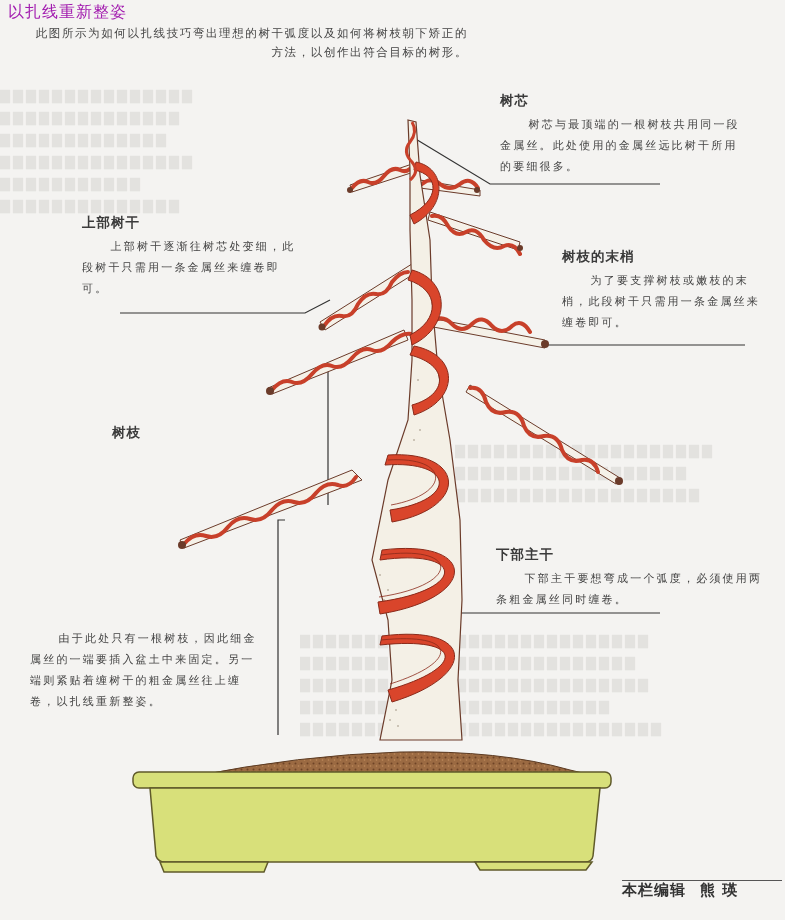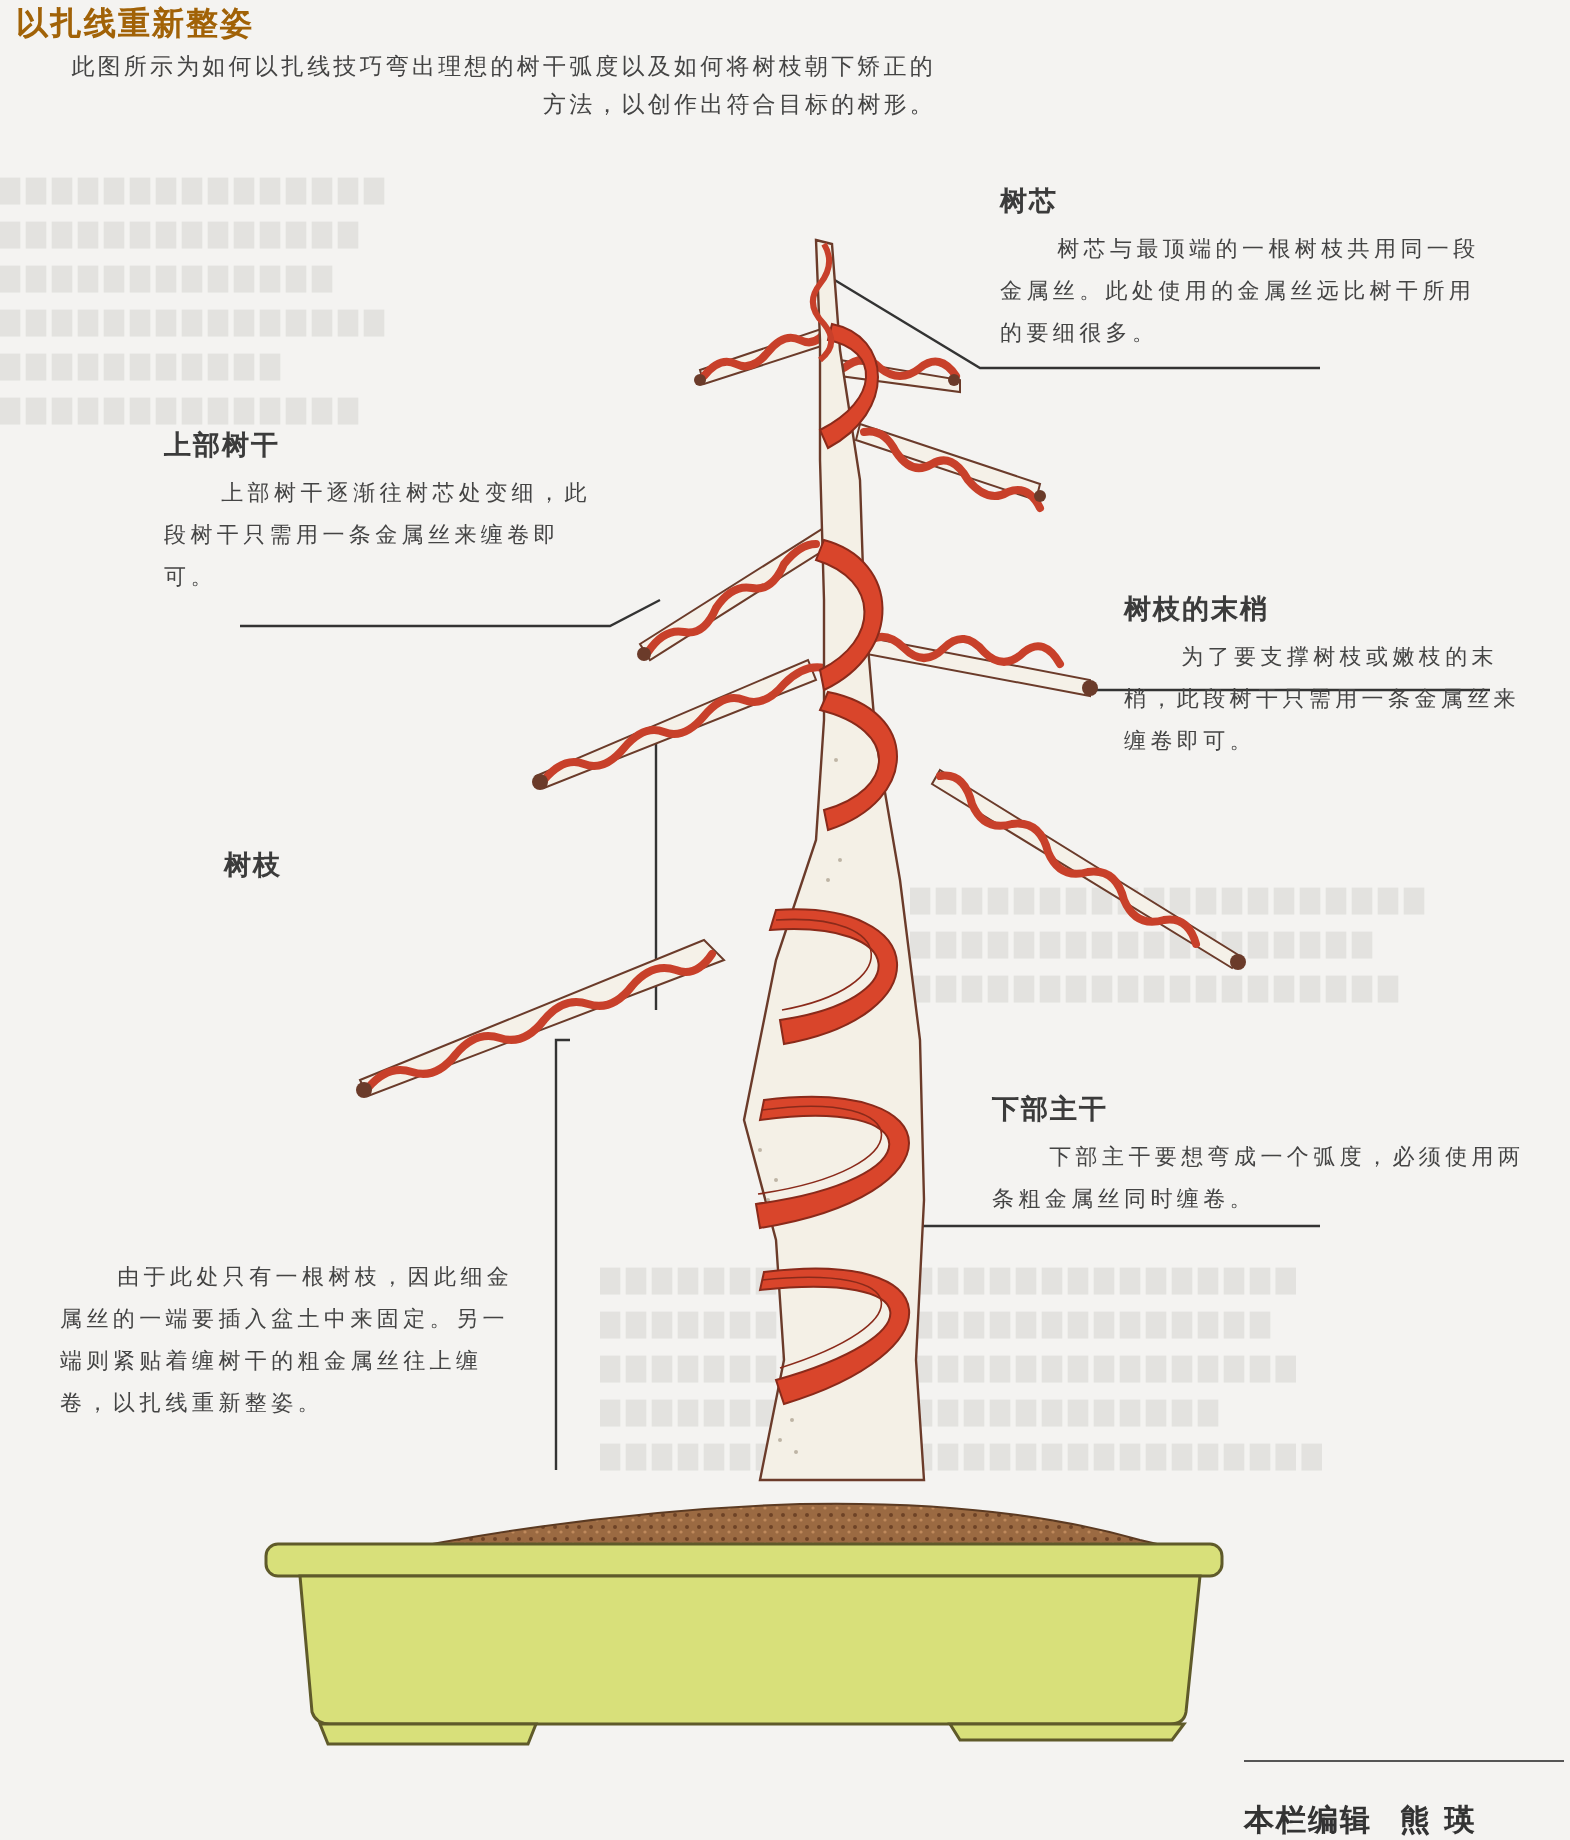--- a/index.html
+++ b/index.html
@@ -9,39 +9,39 @@
     font-family:"DejaVu Serif", "Liberation Serif", serif;
     color:#3a3a3a;
   }
   .page { position:absolute; inset:0; }
   .ghost {
     position:absolute; color:#e3e2df; font-size:13px; line-height:22px;
     letter-spacing:3px; white-space:nowrap; overflow:hidden; user-select:none;
   }
   .title {
     position:absolute; left:8px; top:2px; font-family:"DejaVu Sans","Liberation Sans",sans-serif;
-    font-size:16px; font-weight:bold; color:#a16207; letter-spacing:1px;
+    font-size:16px; font-weight:normal; color:#a21caf; letter-spacing:1px;
   }
   .intro {
     position:absolute; left:8px; top:24px; width:460px; font-size:11.5px;
     line-height:19px; letter-spacing:1.6px; color:#444; text-indent:2.4em;text-align:right;
   }
   .callout { position:absolute; }
   .callout h3 {
     margin:0; font-family:"DejaVu Sans","Liberation Sans",sans-serif;
     font-size:13.5px; font-weight:bold; color:#3b3b3b; letter-spacing:1px;
   }
   .callout p {
     margin:4px 0 0 0; font-size:11px; line-height:21px;
     letter-spacing:2.2px; color:#444; text-indent:2.6em;
   }
   svg.art { position:absolute; left:0; top:0; }
   .credit {
     position:absolute; left:622px; top:880px; width:160px; border-top:1.5px solid #555;
-    padding-top:20px; font-family:"DejaVu Sans","Liberation Sans",sans-serif;
+    padding-top:0; font-family:"DejaVu Sans","Liberation Sans",sans-serif;
     font-size:15px; font-weight:bold; color:#333; letter-spacing:1px; white-space:nowrap;
   }
   .credit span + span { margin-left:14px; }
 </style>
 </head>
 <body>
 
 <div class="page">
 
   <div class="ghost" style="left:0;top:85px;width:240px;height:260px;">
@@ -153,21 +153,21 @@
   <div class="callout" style="left:82px;top:214px;width:220px;">
     <h3>上部树干</h3>
     <p>上部树干逐渐往树芯处变细，此段树干只需用一条金属丝来缠卷即可。</p>
   </div>
 
   <div class="callout" style="left:500px;top:92px;width:240px;">
     <h3>树芯</h3>
     <p>树芯与最顶端的一根树枝共用同一段金属丝。此处使用的金属丝远比树干所用的要细很多。</p>
   </div>
 
-  <div class="callout" style="left:562px;top:248px;width:200px;margin-top:48px;">
+  <div class="callout" style="left:562px;top:248px;width:200px;">
     <h3>树枝的末梢</h3>
     <p>为了要支撑树枝或嫩枝的末梢，此段树干只需用一条金属丝来缠卷即可。</p>
   </div>
 
   <div class="callout" style="left:112px;top:424px;width:202px;">
     <h3>树枝</h3>
   </div>
 
   <div class="callout" style="left:496px;top:546px;width:275px;">
     <h3>下部主干</h3>

